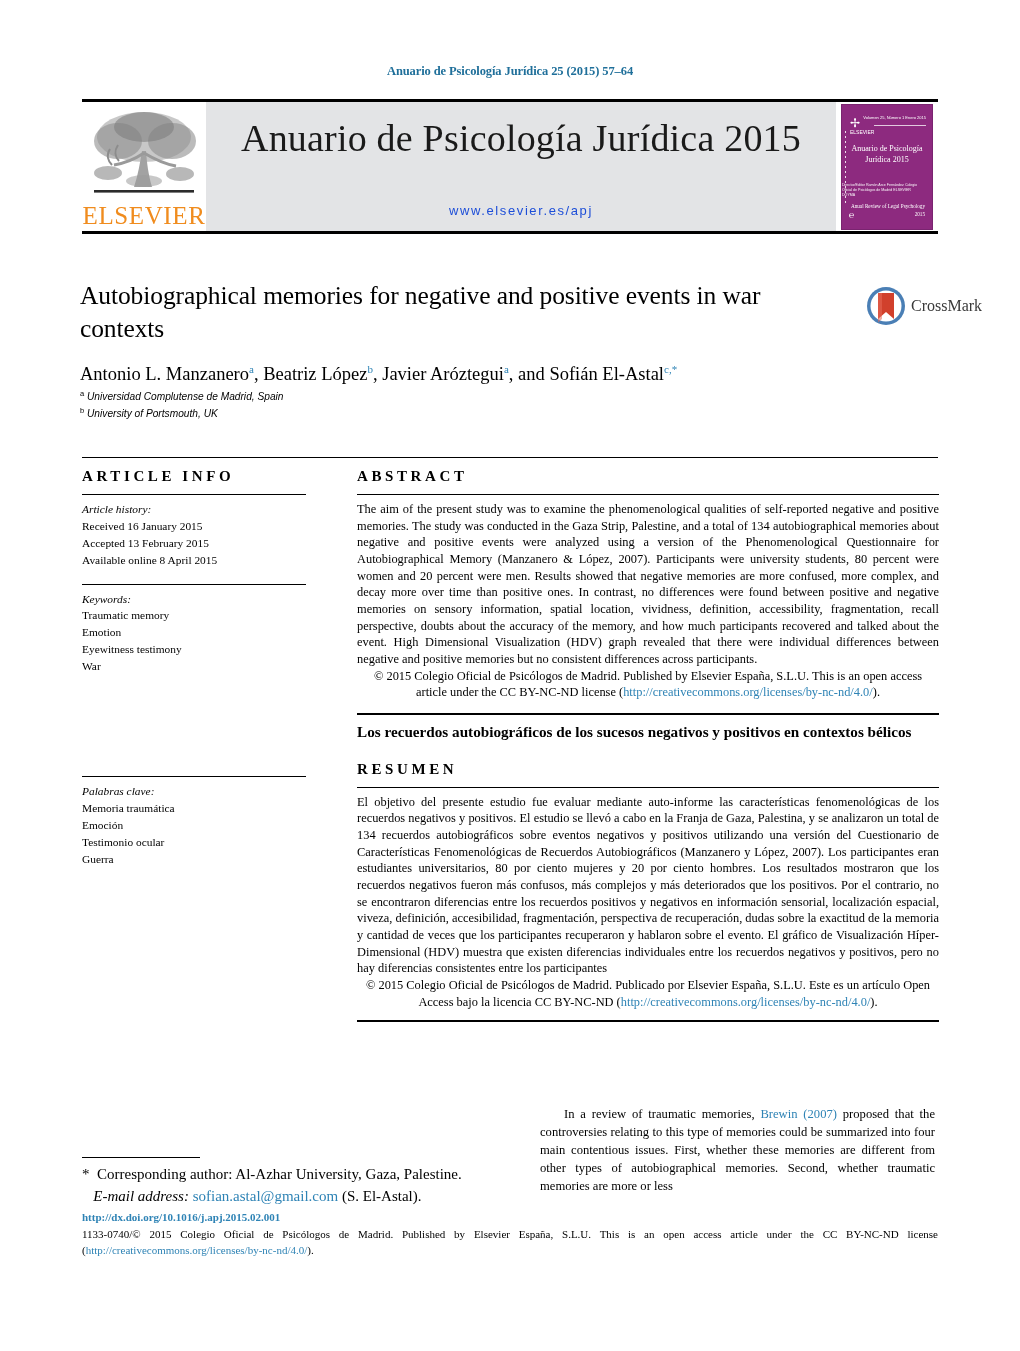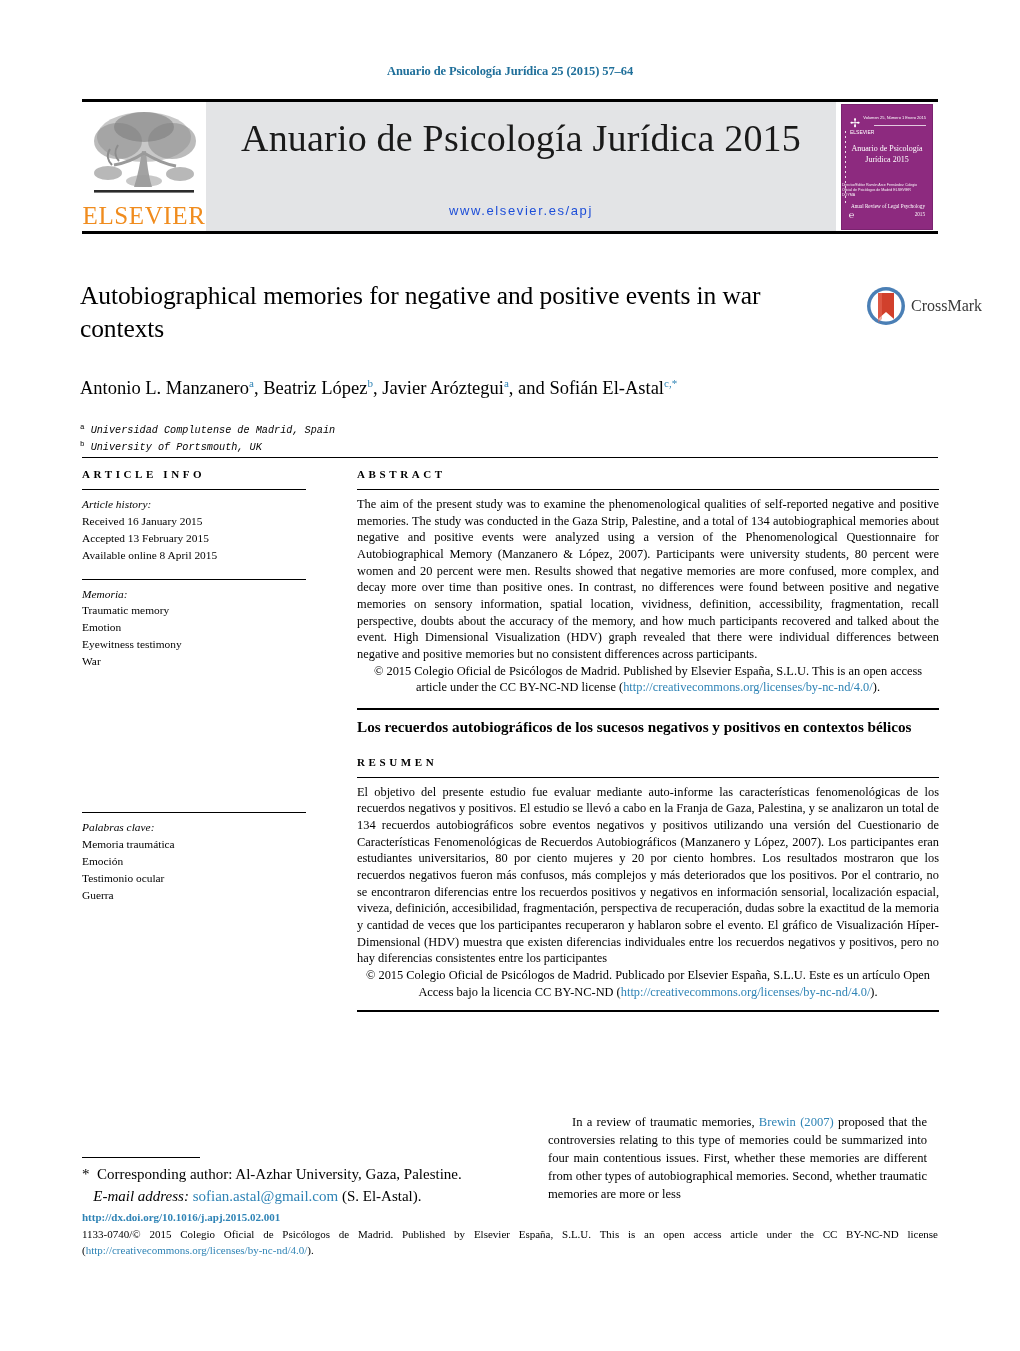--- a/index.html
+++ b/index.html
@@ -170,30 +170,30 @@
   .paper-title {
     font-family: "Liberation Serif", serif;
     font-size: 25.5px;
     font-weight: normal;
     line-height: 1.28;
     color: #000;
     margin: 0;
     letter-spacing: -0.1px;
   }
   .authors {
-    margin-top: 31px;
+    margin-top: 17px;
     font-family: "Liberation Serif", serif;
     font-size: 18.5px;
     color: #000;
     line-height: 1.3;
   }
   .authors sup { color: #2e83b5; font-size: 11px; vertical-align: super; }
   .affils {
-    margin-top: 22px;
-    font-family: Liberation Mono, monospace;
+    margin-top: 2px;
+    font-family: Liberation Sans, sans-serif;
     font-style: italic;
     font-size: 10.2px;
     line-height: 1.5;
     color: #000;
   }
   .affils sup { font-style: normal; font-size: 7.5px; vertical-align: super; }
 
   .crossmark {
     position: absolute;
     top: 283px;
@@ -224,21 +224,21 @@
   }
   .col-right {
     position: absolute;
     top: 468px;
     left: 357px;
     width: 582px;
   }
   .sec-head {
     font-family: "Liberation Serif", serif;
     font-weight: bold;
-    font-size: 11px;
+    font-size: 15px;
     letter-spacing: 3.6px;
     color: #000;
     margin-bottom: 9px;
   }
   .hr-thin { border-top: 1px solid #000; margin: 0 0 6px 0; }
   .hr-thick { border-top: 2.5px solid #000; margin: 0 0 7px 0; }
 
   .meta-label {
     font-style: italic;
     font-size: 11.4px;
@@ -281,21 +281,21 @@
   
   .body-col {
     position: absolute;
     top: 1101px;
     left: 536px;
     width: 403px;
     font-size: 12.6px;
     line-height: 1.43;
     text-align: justify;
   }
-  .body-col p { margin: 12px; text-indent: 24px; }
+  .body-col p { margin: 4px; text-indent: 24px; }
 
   
   .footnote {
     position: absolute;
     top: 1157px;
     left: 82px;
     width: 420px;
   }
   .footnote-rule {
     width: 118px;
@@ -419,28 +419,28 @@
   <div class="col-left">
     <div class="sec-head">ARTICLE INFO</div>
     <div class="hr-thin"></div>
     <div class="meta-label">Article history:</div>
     <div class="meta-line">Received 16 January 2015</div>
     <div class="meta-line">Accepted 13 February 2015</div>
     <div class="meta-line">Available online 8 April 2015</div>
 
     <div class="block-gap"></div>
     <div class="hr-thin"></div>
-    <div class="meta-label">Memoria:</div>
+    <div class="meta-label">Keywords:</div>
     <div class="meta-line">Traumatic memory</div>
     <div class="meta-line">Emotion</div>
     <div class="meta-line">Eyewitness testimony</div>
     <div class="meta-line">War</div>
   </div>
 
-  <div class="col-left" style="top: 812px;">
+  <div class="col-left" style="top: 776px;">
     <div class="hr-thin"></div>
     <div class="meta-label">Palabras clave:</div>
     <div class="meta-line">Memoria traumática</div>
     <div class="meta-line">Emoción</div>
     <div class="meta-line">Testimonio ocular</div>
     <div class="meta-line">Guerra</div>
   </div>
 
   <div class="col-right">
     <div class="sec-head">ABSTRACT</div>

